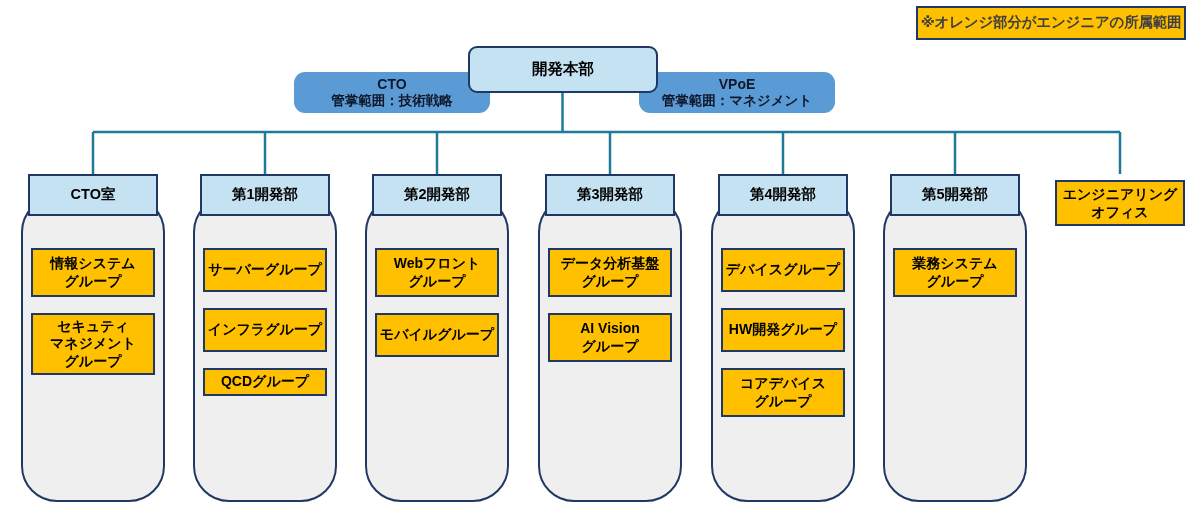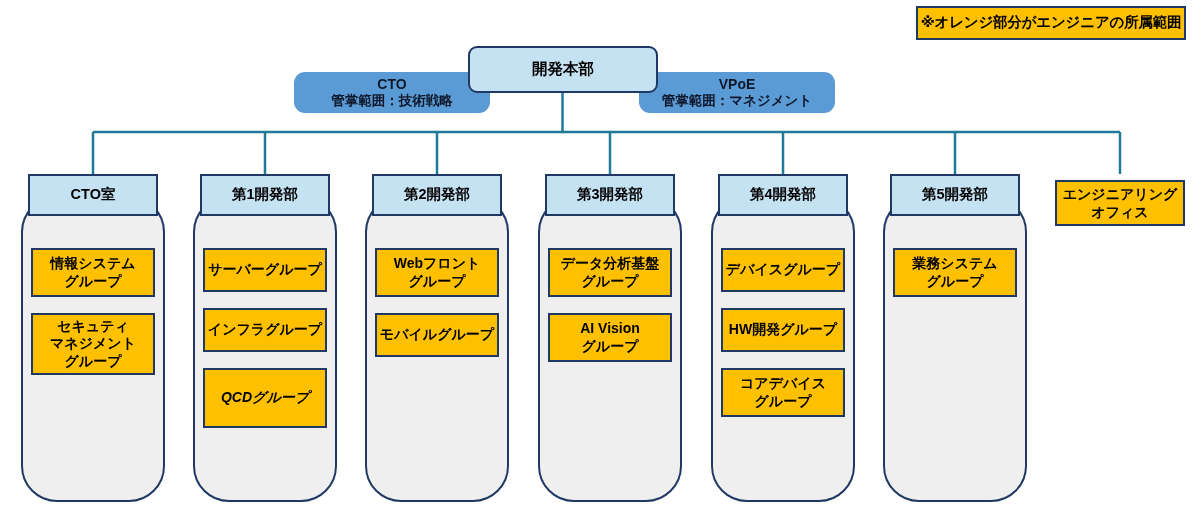--- a/index.html
+++ b/index.html
@@ -34,21 +34,21 @@
   }
 
   
   .legend {
     left: 916px;
     top: 6px;
     width: 270px;
     height: 34px;
     background: #FFC000;
     border: 2px solid #203864;
-    color: #000000;
+    color: #404040;
     font-size: 14.5px;
     font-weight: bold;
     letter-spacing: -0.2px;
   }
 
   
   .root {
     left: 468px;
     top: 46px;
     width: 190px;
@@ -178,21 +178,21 @@
       <div class="dept-body" style="left: 193px;"></div>
       <div class="node dept-head" style="left: 200px;">
         <div>第1開発部</div>
       </div>
       <div class="group-box" style="left: 203px; top: 248px; height: 44px;">
         <div>サーバーグループ</div>
       </div>
       <div class="group-box" style="left: 203px; top: 308px; height: 44px;">
         <div>インフラグループ</div>
       </div>
-      <div class="group-box" style="left: 203px; top: 368px; height: 60px; font-style: italic;">
+      <div class="group-box" style="left: 203px; top: 368px; height: 28px;">
         <div>QCDグループ</div>
       </div>
       <div class="dept-body" style="left: 365px;"></div>
       <div class="node dept-head" style="left: 372px;">
         <div>第2開発部</div>
       </div>
       <div class="group-box" style="left: 375px; top: 248px; height: 49px;">
         <div>Webフロント<br>グループ</div>
       </div>
       <div class="group-box" style="left: 375px; top: 313px; height: 44px;">

